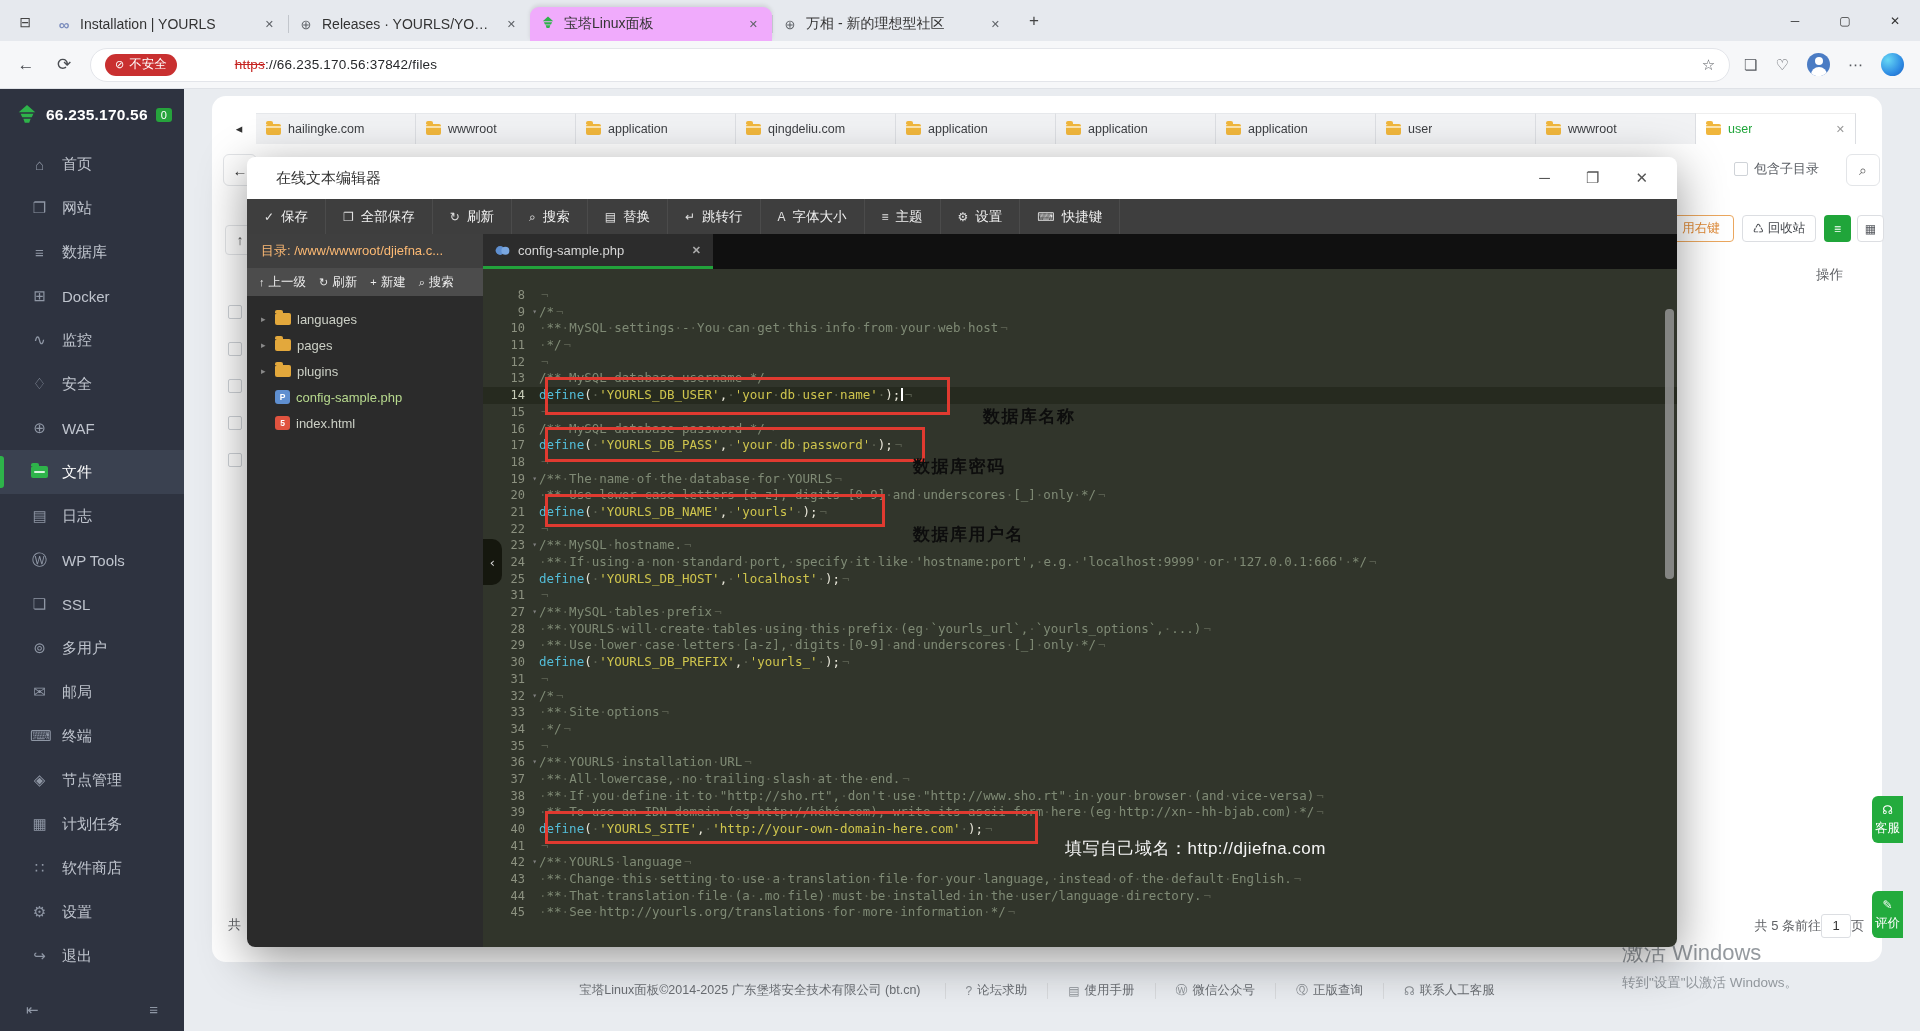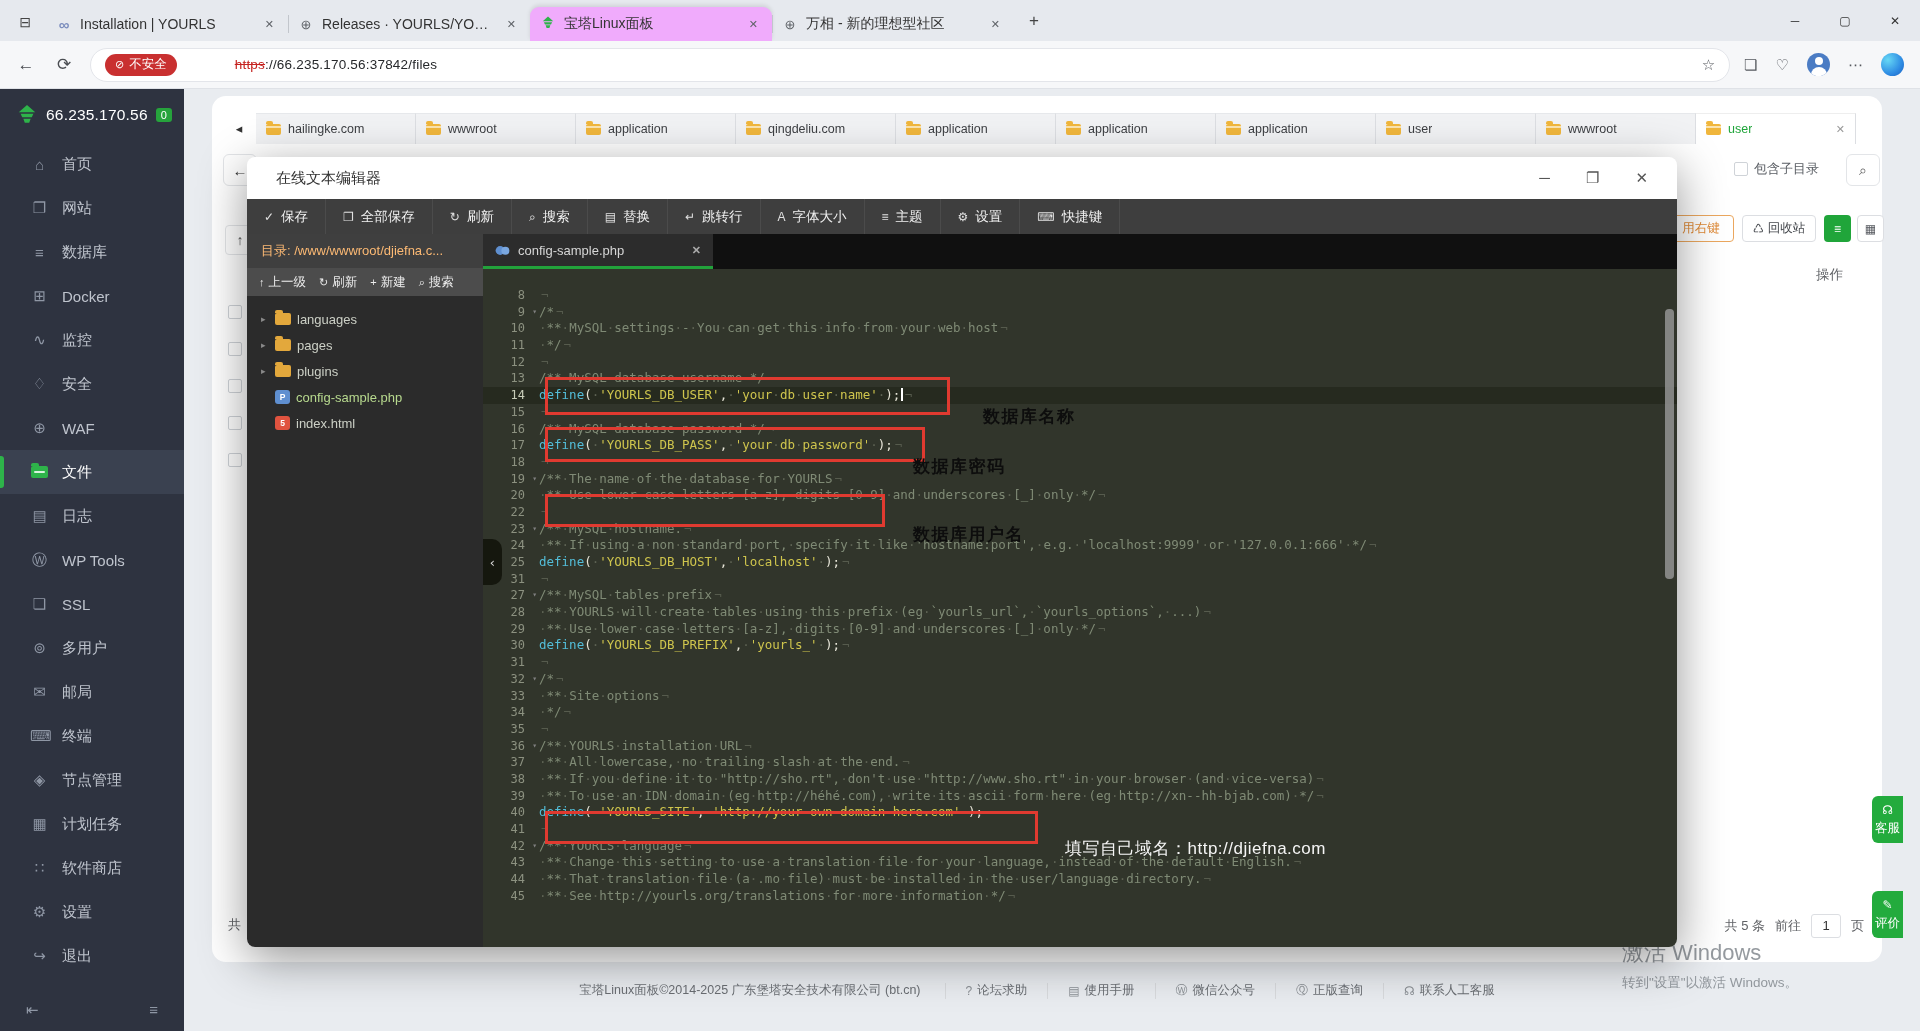--- a/index.html
+++ b/index.html
@@ -32,21 +32,21 @@
   .navicons { display:flex; align-items:center; gap:18px; padding-right:2px; }
   .navicons .nicon { font-size:15px; color:#55585e; }
   .avatar { width:23px; height:23px; border-radius:50%; background:#4b7cc4; position:relative; overflow:hidden; }
   .avatar::before { content:""; position:absolute; left:7.5px; top:4px; width:8px; height:8px; border-radius:50%; background:#fff; }
   .avatar::after { content:""; position:absolute; left:3.5px; top:14px; width:16px; height:10px; border-radius:8px 8px 0 0; background:#fff; }
   .copilot { width:23px; height:23px; border-radius:50%; background:radial-gradient(circle at 30% 30%, #67d8f5, #2f8de4 60%, #1a5fc0); }
 
   
   .sidebar { position:absolute; left:0; top:89px; width:184px; height:942px; background:#2e3340; }
   .logo-row { display:flex; align-items:center; gap:8px; padding:15px 10px 6px 16px; }
-  .logo-row .ip { color:#fff; font-size:15.5px; font-weight:normal; letter-spacing:.2px; }
+  .logo-row .ip { color:#fff; font-size:15.5px; font-weight:bold; letter-spacing:.2px; }
   .logo-row .sbadge { background:#26a33c; color:#fff; font-size:11px; border-radius:3px; padding:1px 5px; }
   #snav { margin-top:10px; }
   .sitem { height:44px; display:flex; align-items:center; gap:13px; padding-left:30px; font-size:15px; color:#bfc4cd; position:relative; cursor:pointer; }
   .sitem .sicon { width:19px; text-align:center; color:#8f97a5; font-size:15px; }
   .sitem.active { background:#3a4150; color:#fff; }
   .sitem.active::before { content:""; position:absolute; left:0; top:6px; bottom:6px; width:4px; background:#2eb34a; border-radius:0 3px 3px 0; }
   .cssfolder { width:17px; height:12px; background:#2eb34a; border-radius:2px; position:relative; display:inline-block; }
   .cssfolder::before { content:""; position:absolute; left:0; top:-3px; width:8px; height:3px; background:#2eb34a; border-radius:2px 2px 0 0; }
   .cssfolder::after { content:""; position:absolute; left:3px; top:5px; right:3px; height:2px; background:#d9f2de; border-radius:1px; }
   .sidebar-bottom { position:absolute; bottom:12px; left:0; right:0; display:flex; justify-content:space-between; padding:0 26px; color:#8f97a5; font-size:15px; }
@@ -68,21 +68,21 @@
   .fm-check { position:absolute; left:16px; width:14px; height:14px; border:1px solid #cfd3d8; border-radius:2px; background:#fff; }
   .inc-subdir { position:absolute; left:1522px; top:64px; display:flex; align-items:center; gap:6px; font-size:13px; color:#5a5e64; }
   .inc-subdir .cbx { width:14px; height:14px; border:1px solid #cfd3d8; border-radius:2px; background:#fff; }
   .fm-search-btn { position:absolute; left:1634px; top:58px; width:34px; height:32px; border:1px solid #e3e5e8; border-radius:6px; display:flex; align-items:center; justify-content:center; color:#666; font-size:14px; }
   .btn-rightmenu { position:absolute; left:1456px; top:119px; width:66px; height:27px; border:1px solid #eba75e; border-radius:4px; color:#e08a36; font-size:12.5px; display:flex; align-items:center; justify-content:center; background:#fff; }
   .btn-recycle { position:absolute; left:1530px; top:119px; width:74px; height:27px; border:1px solid #dcdee2; border-radius:4px; color:#46494e; font-size:12.5px; display:flex; align-items:center; justify-content:center; gap:4px; background:#fff; }
   .btn-viewlist { position:absolute; left:1612px; top:119px; width:27px; height:27px; background:#20a53a; border-radius:4px; color:#fff; font-size:12px; display:flex; align-items:center; justify-content:center; }
   .btn-viewgrid { position:absolute; left:1645px; top:119px; width:27px; height:27px; border:1px solid #dcdee2; border-radius:4px; color:#55585e; font-size:12px; display:flex; align-items:center; justify-content:center; background:#fff; }
   .ops-header { position:absolute; left:1604px; top:170px; font-size:13.5px; color:#606266; }
   .fm-count-partial { position:absolute; left:16px; top:820px; font-size:13px; color:#606266; }
-  .fm-pagination { position:absolute; right:18px; top:818px; display:flex; align-items:center; gap:10px; font-size:13px; color:#606266; }
+  .fm-pagination { position:absolute; right:18px; top:818px; display:flex; align-items:center; gap:0; font-size:13px; color:#606266; }
   .fm-pagination .pageinput { width:30px; height:24px; border:1px solid #dcdee2; border-radius:3px; text-align:center; line-height:22px; color:#333; background:#fff; }
 
   
   .pagefooter { position:absolute; left:212px; top:982px; width:1670px; display:flex; align-items:center; justify-content:center; gap:0; font-size:12.5px; color:#6a6e73; }
   .pagefooter .fcopy { padding-right:24px; }
   .flink { display:flex; align-items:center; gap:5px; padding:0 20px; border-left:1px solid #d8dadd; height:16px; }
   .flink .fic { color:#8a8f94; font-size:12px; }
   .watermark { position:absolute; left:1622px; top:938px; color:rgba(130,136,142,.85); pointer-events:none; }
   .watermark .w1 { font-size:22px; }
   .watermark .w2 { font-size:13.5px; margin-top:6px; }
@@ -533,20 +533,21 @@
             <div class="cl"><span class="lnum">11</span><span class="lcontent"><span class="tk-c"><i class="dot">·</i>*/</span><span class="pilc">¬</span></span></div>
             <div class="cl"><span class="lnum">12</span><span class="lcontent"><span class="pilc">¬</span></span></div>
             <div class="cl"><span class="lnum">13</span><span class="lcontent"><span class="tk-c">/**<i class="dot">·</i>MySQL<i class="dot">·</i>database<i class="dot">·</i>username<i class="dot">·</i>*/</span><span class="pilc">¬</span></span></div>
             <div class="cl cur"><span class="lnum">14</span><span class="lcontent"><span class="tk-k">define</span><span class="tk-p">(<i class="dot">·</i></span><span class="tk-s">'YOURLS_DB_USER'</span><span class="tk-p">,<i class="dot">·</i></span><span class="tk-s">'your<i class="dot">·</i>db<i class="dot">·</i>user<i class="dot">·</i>name'</span><span class="tk-p"><i class="dot">·</i>);</span><span class="caret-bar"></span><span class="pilc">¬</span></span></div>
             <div class="cl"><span class="lnum">15</span><span class="lcontent"><span class="pilc">¬</span></span></div>
             <div class="cl"><span class="lnum">16</span><span class="lcontent"><span class="tk-c">/**<i class="dot">·</i>MySQL<i class="dot">·</i>database<i class="dot">·</i>password<i class="dot">·</i>*/</span><span class="pilc">¬</span></span></div>
             <div class="cl"><span class="lnum">17</span><span class="lcontent"><span class="tk-k">define</span><span class="tk-p">(<i class="dot">·</i></span><span class="tk-s">'YOURLS_DB_PASS'</span><span class="tk-p">,<i class="dot">·</i></span><span class="tk-s">'your<i class="dot">·</i>db<i class="dot">·</i>password'</span><span class="tk-p"><i class="dot">·</i>);</span><span class="pilc">¬</span></span></div>
             <div class="cl"><span class="lnum">18</span><span class="lcontent"><span class="pilc">¬</span></span></div>
             <div class="cl"><span class="lnum">19<span class="fold">▾</span></span><span class="lcontent"><span class="tk-c">/**<i class="dot">·</i>The<i class="dot">·</i>name<i class="dot">·</i>of<i class="dot">·</i>the<i class="dot">·</i>database<i class="dot">·</i>for<i class="dot">·</i>YOURLS</span><span class="pilc">¬</span></span></div>
             <div class="cl"><span class="lnum">20</span><span class="lcontent"><span class="tk-c"><i class="dot">·</i>**<i class="dot">·</i>Use<i class="dot">·</i>lower<i class="dot">·</i>case<i class="dot">·</i>letters<i class="dot">·</i>[a-z],<i class="dot">·</i>digits<i class="dot">·</i>[0-9]<i class="dot">·</i>and<i class="dot">·</i>underscores<i class="dot">·</i>[_]<i class="dot">·</i>only<i class="dot">·</i>*/</span><span class="pilc">¬</span></span></div>
+            <div class="cl"><span class="lnum">21</span><span class="lcontent"><span class="tk-k">define</span><span class="tk-p">(<i class="dot">·</i></span><span class="tk-s">'YOURLS_DB_NAME'</span><span class="tk-p">,<i class="dot">·</i></span><span class="tk-s">'yourls'</span><span class="tk-p"><i class="dot">·</i>);</span><span class="pilc">¬</span></span></div>
             <div class="cl"><span class="lnum">22</span><span class="lcontent"><span class="pilc">¬</span></span></div>
             <div class="cl"><span class="lnum">23<span class="fold">▾</span></span><span class="lcontent"><span class="tk-c">/**<i class="dot">·</i>MySQL<i class="dot">·</i>hostname.</span><span class="pilc">¬</span></span></div>
             <div class="cl"><span class="lnum">24</span><span class="lcontent"><span class="tk-c"><i class="dot">·</i>**<i class="dot">·</i>If<i class="dot">·</i>using<i class="dot">·</i>a<i class="dot">·</i>non<i class="dot">·</i>standard<i class="dot">·</i>port,<i class="dot">·</i>specify<i class="dot">·</i>it<i class="dot">·</i>like<i class="dot">·</i>'hostname:port',<i class="dot">·</i>e.g.<i class="dot">·</i>'localhost:9999'<i class="dot">·</i>or<i class="dot">·</i>'127.0.0.1:666'<i class="dot">·</i>*/</span><span class="pilc">¬</span></span></div>
             <div class="cl"><span class="lnum">25</span><span class="lcontent"><span class="tk-k">define</span><span class="tk-p">(<i class="dot">·</i></span><span class="tk-s">'YOURLS_DB_HOST'</span><span class="tk-p">,<i class="dot">·</i></span><span class="tk-s">'localhost'</span><span class="tk-p"><i class="dot">·</i>);</span><span class="pilc">¬</span></span></div>
             <div class="cl"><span class="lnum">31</span><span class="lcontent"><span class="pilc">¬</span></span></div>
             <div class="cl"><span class="lnum">27<span class="fold">▾</span></span><span class="lcontent"><span class="tk-c">/**<i class="dot">·</i>MySQL<i class="dot">·</i>tables<i class="dot">·</i>prefix</span><span class="pilc">¬</span></span></div>
             <div class="cl"><span class="lnum">28</span><span class="lcontent"><span class="tk-c"><i class="dot">·</i>**<i class="dot">·</i>YOURLS<i class="dot">·</i>will<i class="dot">·</i>create<i class="dot">·</i>tables<i class="dot">·</i>using<i class="dot">·</i>this<i class="dot">·</i>prefix<i class="dot">·</i>(eg<i class="dot">·</i>`yourls_url`,<i class="dot">·</i>`yourls_options`,<i class="dot">·</i>...)</span><span class="pilc">¬</span></span></div>
             <div class="cl"><span class="lnum">29</span><span class="lcontent"><span class="tk-c"><i class="dot">·</i>**<i class="dot">·</i>Use<i class="dot">·</i>lower<i class="dot">·</i>case<i class="dot">·</i>letters<i class="dot">·</i>[a-z],<i class="dot">·</i>digits<i class="dot">·</i>[0-9]<i class="dot">·</i>and<i class="dot">·</i>underscores<i class="dot">·</i>[_]<i class="dot">·</i>only<i class="dot">·</i>*/</span><span class="pilc">¬</span></span></div>
             <div class="cl"><span class="lnum">30</span><span class="lcontent"><span class="tk-k">define</span><span class="tk-p">(<i class="dot">·</i></span><span class="tk-s">'YOURLS_DB_PREFIX'</span><span class="tk-p">,<i class="dot">·</i></span><span class="tk-s">'yourls_'</span><span class="tk-p"><i class="dot">·</i>);</span><span class="pilc">¬</span></span></div>
             <div class="cl"><span class="lnum">31</span><span class="lcontent"><span class="pilc">¬</span></span></div>

